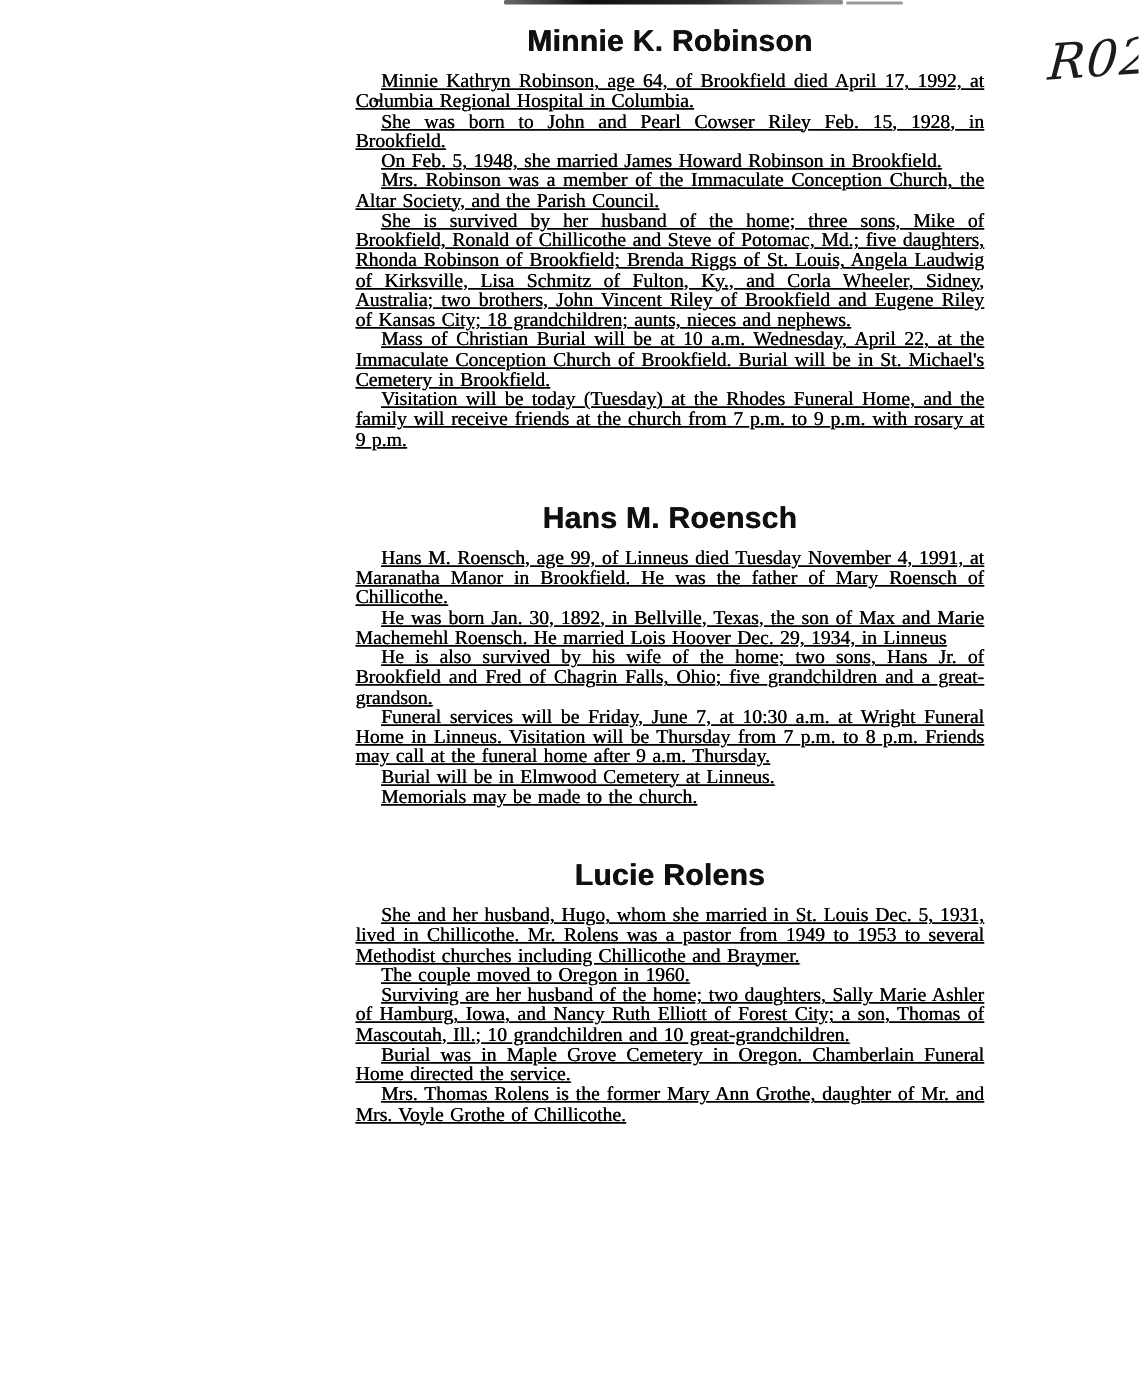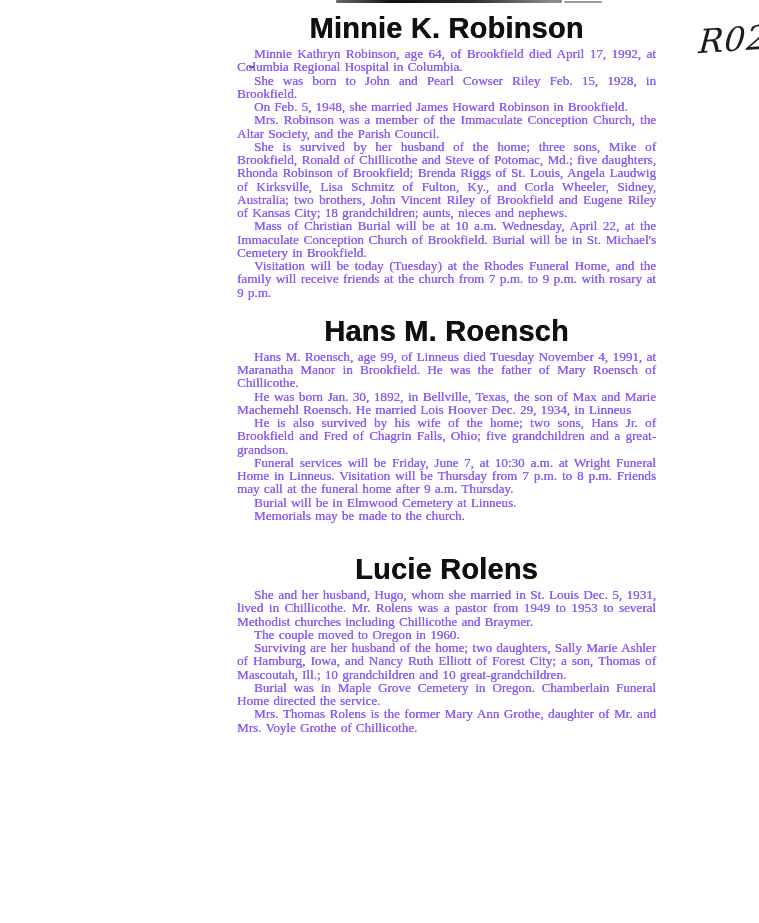--- a/index.html
+++ b/index.html
@@ -48,42 +48,43 @@
     transform-origin: left top;
     white-space: nowrap;
     letter-spacing: 1px;
   }
   .column {
     position: absolute;
     left: 237px; top: 12px; width: 419px;
     color: #161616;
   }
   section.obituary { display: block; }
-  section.s2 { margin-top: 16px; }
+  section.s2 { margin-top: 31px; }
   section.s3 { margin-top: 31px; }
   h2.obit-title {
     font-family: "Liberation Sans", sans-serif;
     font-weight: bold;
-    font-size: 29px;
+    font-size: 20px;
     line-height: 32px;
     text-align: center;
     margin: 0 0 3px 0;
     letter-spacing: 0.2px;
     color: #101010;
     text-shadow: 0.4px 0 0 currentColor;
   }
   p.obit-par {
     margin: 0;
     font-size: 13.1px;
     line-height: 13.25px;
     text-align: justify;
     text-indent: 17px;
     word-spacing: 1px;
-    color: #8b5cf6;
+    color: #000000;
     text-shadow: 0.25px 0 0 currentColor;
+    text-decoration: underline;
   }
 </style>
 </head>
 <body>
 
 <div class="page">
 
   <div class="streak-main"></div>
   <div class="streak-side"></div>
   <div class="speck"></div>

